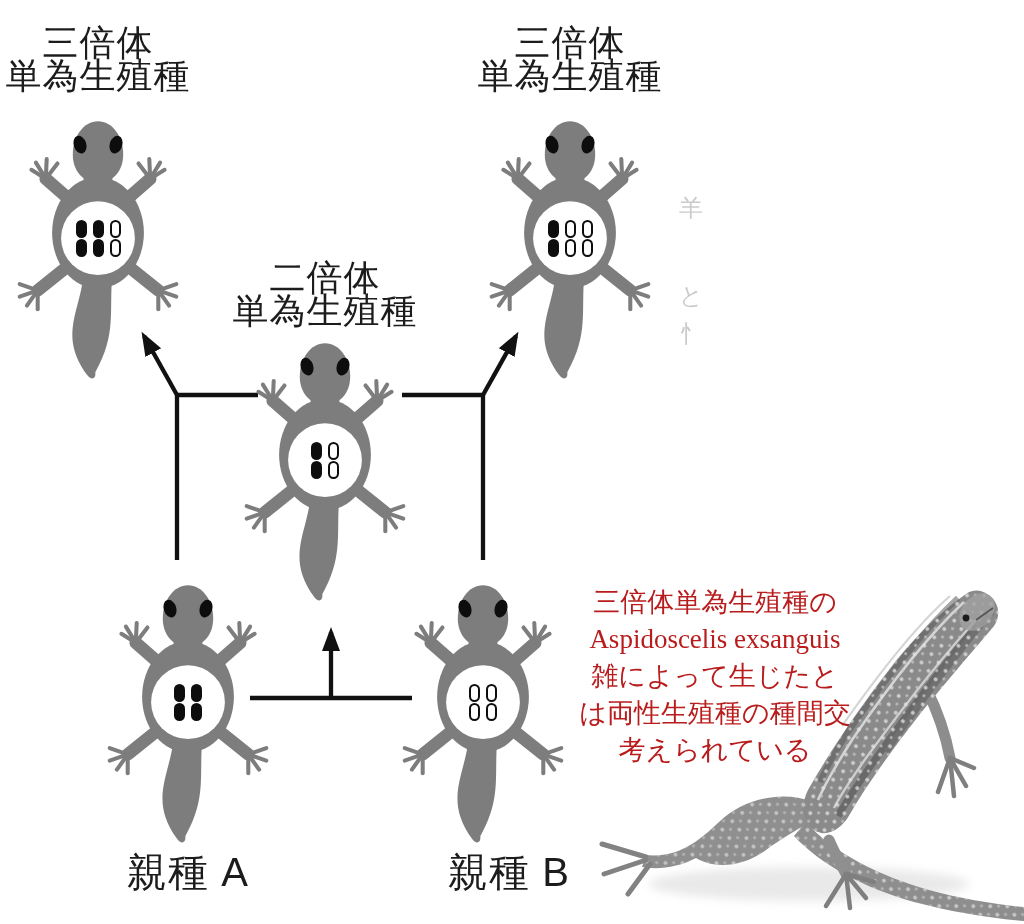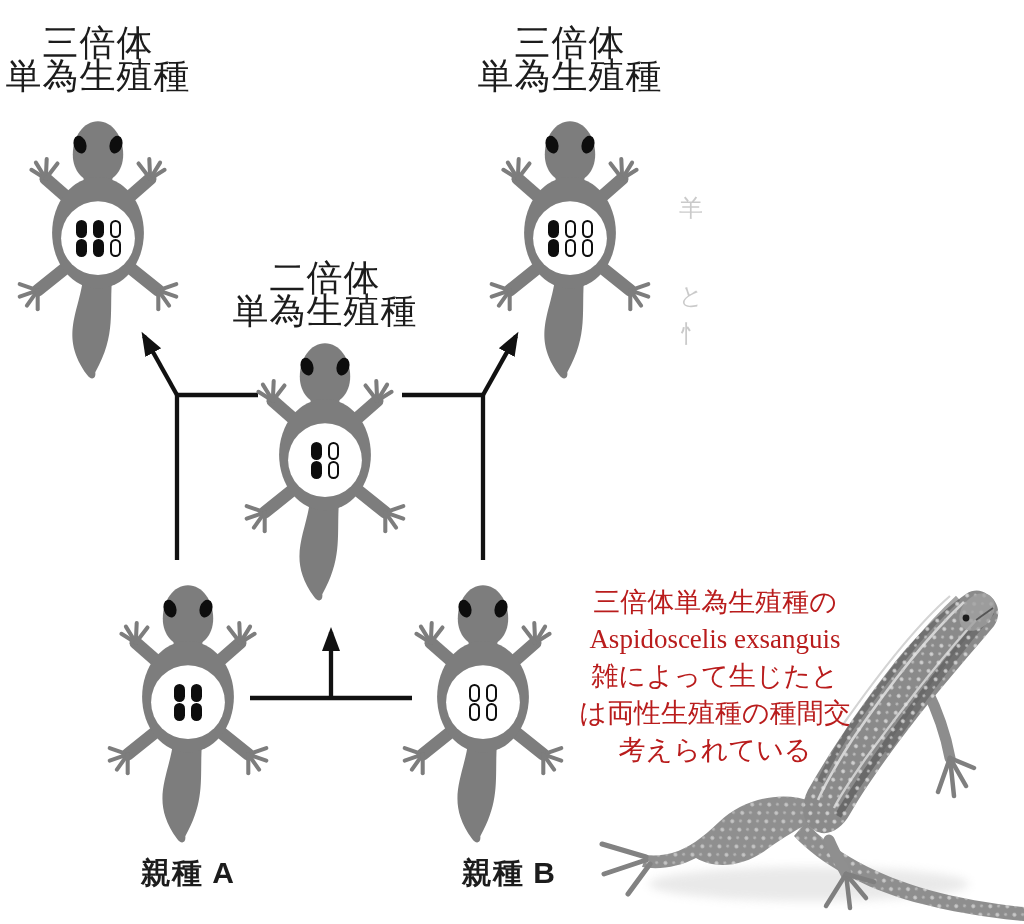--- a/index.html
+++ b/index.html
@@ -22,21 +22,21 @@
   }
   .chrom{display:flex;flex-direction:column;gap:1px;}
   .chrom .lobe{width:11px;height:18px;border-radius:6px;box-sizing:border-box;}
   .chrom-a .lobe{background:#0d0d0d;}
   .chrom-b .lobe{background:#fff;border:2.5px solid #0d0d0d;}
   
   .label{
     position:absolute;text-align:center;font-size:36px;font-weight:500;
     line-height:33px;letter-spacing:1px;color:#1c1c1c;white-space:nowrap;
   }
-  .parent-label{font-size:30px;font-weight:bold;}
+  .parent-label{font-size:40px;}
   
   .connectors{position:absolute;left:0;top:0;pointer-events:none;}
   .ink-stroke{stroke:var(--ink,#111);fill:none;}
   
   .ghost{position:absolute;left:674px;font-size:24px;color:#444;opacity:.28;width:34px;text-align:center;}
   
   .caption{
     position:absolute;left:540px;top:584px;width:350px;text-align:center;
     font-family:"Liberation Serif","DejaVu Serif",serif;font-size:27px;line-height:37px;color:#b91c1c;
     z-index:3;

